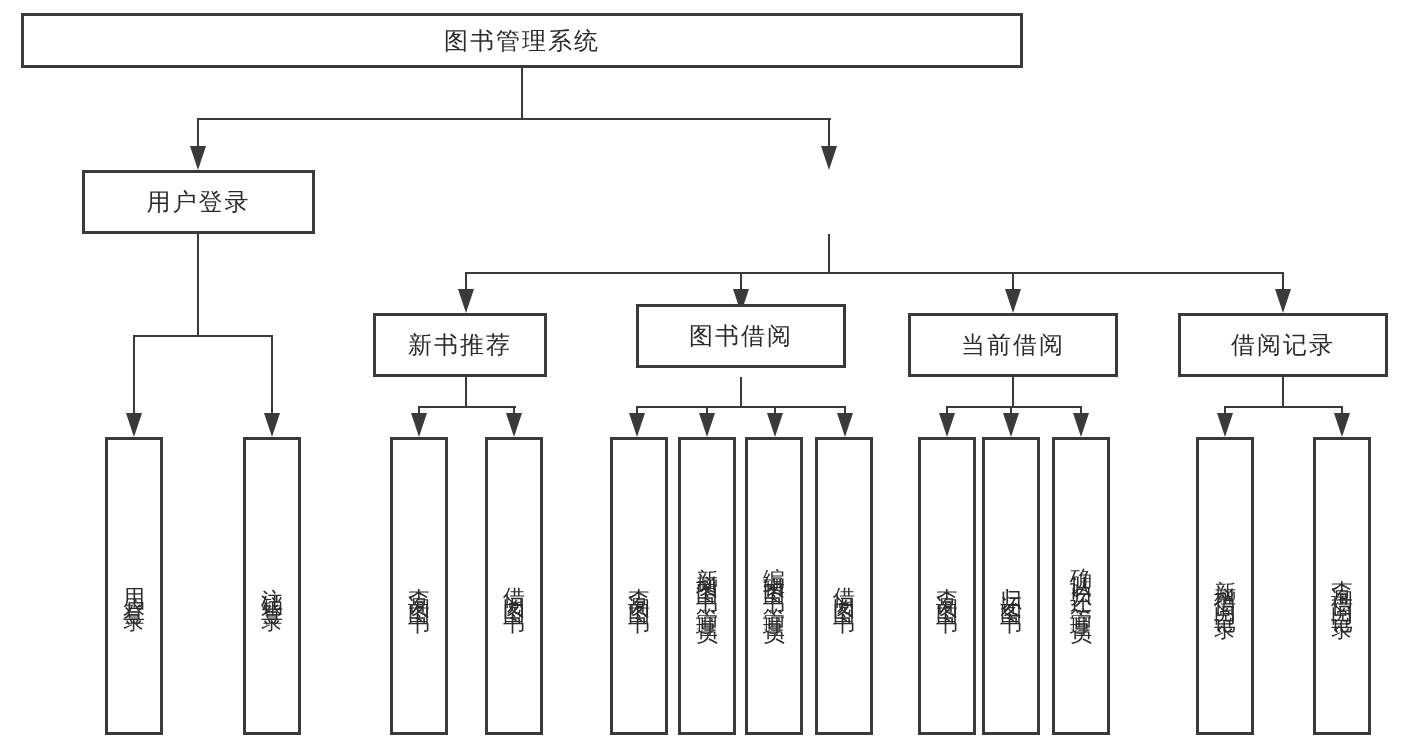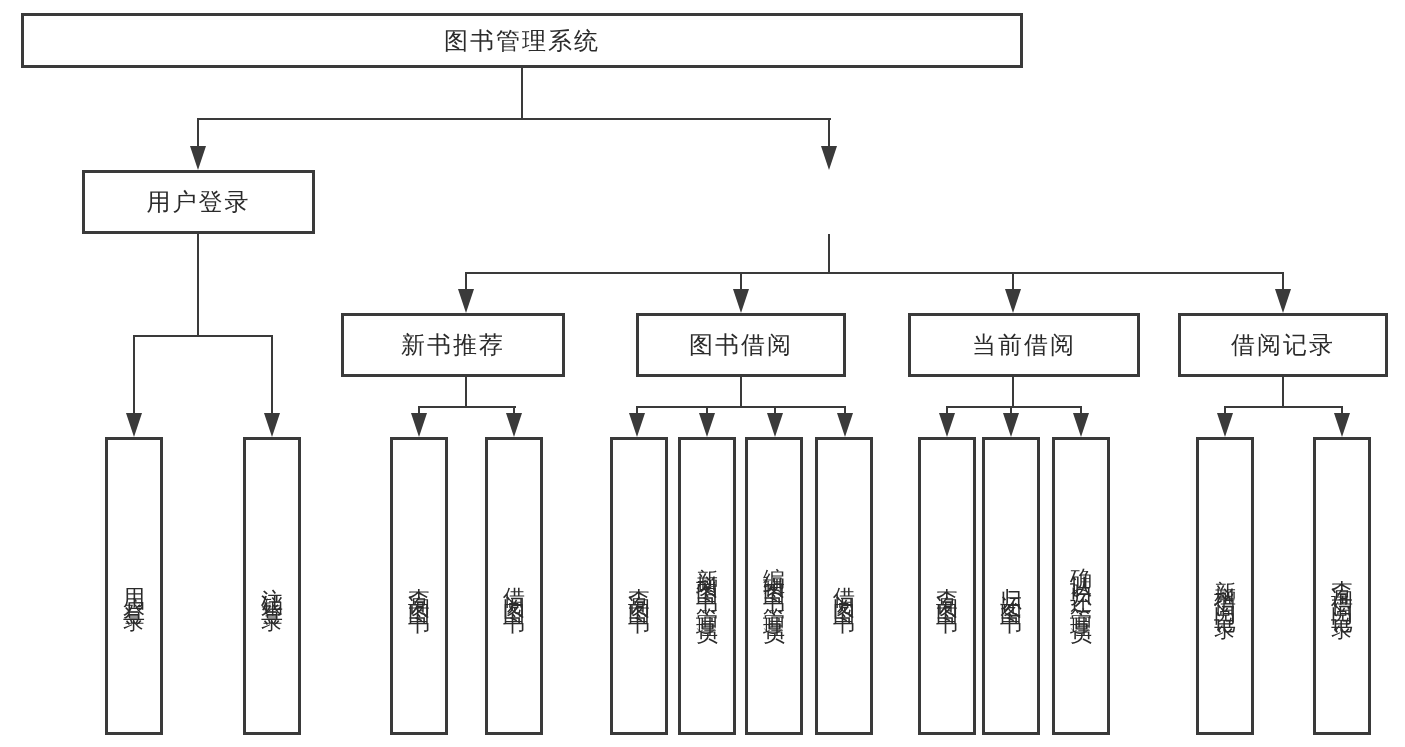--- a/index.html
+++ b/index.html
@@ -116,27 +116,27 @@
   <div class="arrow" style="left:1334px;top:413px;"></div>
 
   <div class="box hbox" style="left:21px;top:13px;width:1002px;height:55px;">
     <span>图书管理系统</span>
   </div>
 
   <div class="box hbox" style="left:82px;top:170px;width:233px;height:64px;">
     <span>用户登录</span>
   </div>
 
-  <div class="box hbox" style="left:341px;top:313px;width:224px;height:64px;">
+  <div class="box hbox" style="left:373px;top:313px;width:174px;height:64px;">
     <span>新书推荐</span>
   </div>
-  <div class="box hbox" style="left:636px;top:313px;width:210px;height:64px;">
+  <div class="box hbox" style="left:636px;top:304px;width:210px;height:64px;">
     <span>图书借阅</span>
   </div>
-  <div class="box hbox" style="left:908px;top:313px;width:232px;height:64px;">
+  <div class="box hbox" style="left:908px;top:313px;width:210px;height:64px;">
     <span>当前借阅</span>
   </div>
   <div class="box hbox" style="left:1178px;top:313px;width:210px;height:64px;">
     <span>借阅记录</span>
   </div>
 
   <div class="box vbox" style="left:105px;top:437px;width:58px;height:298px;">
     <span class="vtext">用户登录</span>
   </div>
   <div class="box vbox" style="left:243px;top:437px;width:58px;height:298px;">

